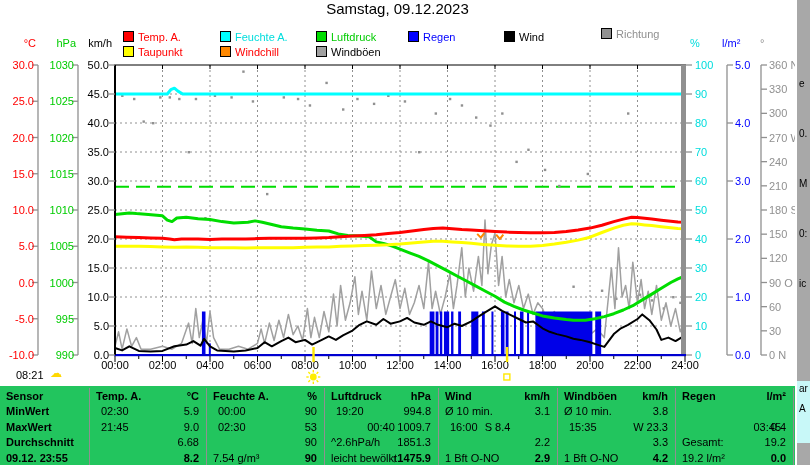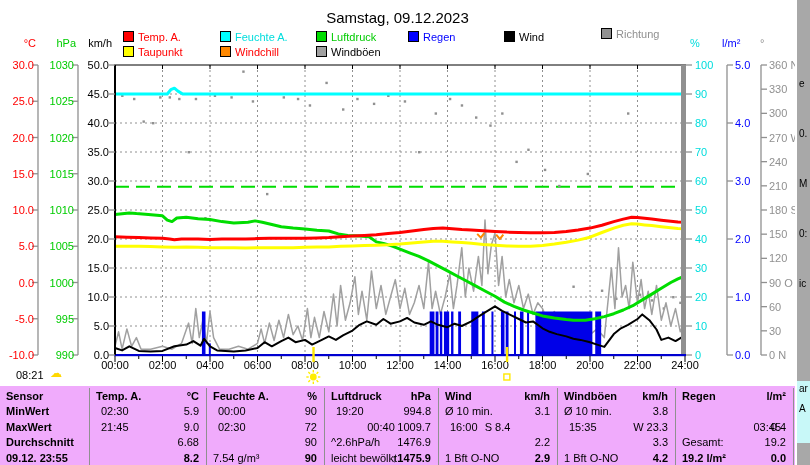--- a/index.html
+++ b/index.html
@@ -1,27 +1,27 @@
 <!DOCTYPE html>
 <html><head>
 <meta charset="utf-8">
 <style>
   html,body{margin:0;padding:0;width:810px;height:465px;overflow:hidden;background:#fff;
     font-family:"Liberation Sans",sans-serif;-webkit-font-smoothing:none;}
   #stage{position:relative;width:810px;height:465px;background:#fff;}
   .abs{position:absolute;}
-  #title{left:0;top:6;width:795px;text-align:center;font-size:15px;color:#000;margin-top:9px;}
+  #title{left:0;top:6;width:795px;text-align:center;font-size:15px;color:#000;}
   .unit{font-size:11px;top:37px;}
   .legend-item{font-size:11px;white-space:nowrap;}
   .legend-item .sw{display:inline-block;width:9px;height:9px;border:1px solid #000;
      vertical-align:-1px;margin-right:4px;}
   #chart{position:absolute;left:0;top:55px;}
   #sunrise-row{left:16px;top:369px;font-size:11px;color:#000;}
   #sunrise-cloud{left:50px;top:366px;font-size:12px;color:#ffd800;}
-  #stats{left:0;top:386px;width:795px;height:79px;background:#f0abfc;overflow:hidden;}
+  #stats{left:0;top:386px;width:795px;height:79px;background:#22c55e;overflow:hidden;}
   .tsep{position:absolute;top:2px;bottom:0;width:1px;background:#909090;}
   .tcell{position:absolute;font-size:11px;color:#000;white-space:nowrap;overflow:hidden;}
   .b{font-weight:bold;}
   #sliver{left:795px;top:0;width:15px;height:465px;background:#a8a8a8;border-left:2px solid #fff;}
   .frag{position:absolute;left:2px;font-size:10px;color:#000;}
   #sliver-cyan{position:absolute;left:0;top:381px;width:15px;height:62px;background:#c8f8f8;}
 </style>
 </head>
 <body>
 
@@ -357,32 +357,32 @@
       <div class="tcell" style="left: 96px; top: 19px; width: 103px; text-align: right;">5.9</div>
       <div class="tcell" style="left: 101px; top: 34.5px; width: 93px; text-align: left;">21:45</div>
       <div class="tcell" style="left: 96px; top: 34.5px; width: 103px; text-align: right;">9.0</div>
       <div class="tcell" style="left: 96px; top: 50px; width: 103px; text-align: right;">6.68</div>
       <div class="tcell b" style="left: 96px; top: 65.5px; width: 103px; text-align: right;">8.2</div>
       <div class="tcell b" style="left: 213px; top: 4px; width: 104px; text-align: left;">Feuchte A.</div>
       <div class="tcell b" style="left: 213px; top: 4px; width: 104px; text-align: right;">%</div>
       <div class="tcell" style="left: 218px; top: 19px; width: 94px; text-align: left;">00:00</div>
       <div class="tcell" style="left: 213px; top: 19px; width: 104px; text-align: right;">90</div>
       <div class="tcell" style="left: 218px; top: 34.5px; width: 94px; text-align: left;">02:30</div>
-      <div class="tcell" style="left: 213px; top: 34.5px; width: 104px; text-align: right;">72</div>
+      <div class="tcell" style="left: 213px; top: 34.5px; width: 104px; text-align: right;">53</div>
       <div class="tcell" style="left: 213px; top: 50px; width: 104px; text-align: right;">90</div>
       <div class="tcell" style="left: 213px; top: 65.5px; width: 80px; text-align: left;">7.54 g/m³</div>
       <div class="tcell b" style="left: 213px; top: 65.5px; width: 104px; text-align: right;">90</div>
       <div class="tcell b" style="left: 331px; top: 4px; width: 100px; text-align: left;">Luftdruck</div>
       <div class="tcell b" style="left: 331px; top: 4px; width: 100px; text-align: right;">hPa</div>
       <div class="tcell" style="left: 336px; top: 19px; width: 90px; text-align: left;">19:20</div>
       <div class="tcell" style="left: 331px; top: 19px; width: 100px; text-align: right;">994.8</div>
       <div class="tcell" style="left: 336px; top: 34.5px; width: 90px; text-align: center;">00:40</div>
       <div class="tcell" style="left: 331px; top: 34.5px; width: 100px; text-align: right;">1009.7</div>
       <div class="tcell" style="left: 331px; top: 50px; width: 76px; text-align: left;">^2.6hPa/h</div>
-      <div class="tcell" style="left: 331px; top: 50px; width: 100px; text-align: right;">1476.9</div>
+      <div class="tcell" style="left: 331px; top: 50px; width: 100px; text-align: right;">1851.3</div>
       <div class="tcell" style="left: 331px; top: 65.5px; width: 76px; text-align: left;">leicht bewölkt</div>
       <div class="tcell b" style="left: 331px; top: 65.5px; width: 100px; text-align: right;">↑1475.9</div>
       <div class="tcell b" style="left: 445px; top: 4px; width: 105px; text-align: left;">Wind</div>
       <div class="tcell b" style="left: 445px; top: 4px; width: 105px; text-align: right;">km/h</div>
       <div class="tcell" style="left: 445px; top: 19px; width: 81px; text-align: left;">Ø 10 min.</div>
       <div class="tcell" style="left: 445px; top: 19px; width: 105px; text-align: right;">3.1</div>
       <div class="tcell" style="left: 450px; top: 34.5px; width: 95px; text-align: left;">16:00</div>
       <div class="tcell" style="left: 445px; top: 34.5px; width: 105px; text-align: center;">S 8.4</div>
       <div class="tcell" style="left: 445px; top: 50px; width: 105px; text-align: right;">2.2</div>
       <div class="tcell" style="left: 445px; top: 65.5px; width: 81px; text-align: left;">1 Bft O-NO</div>
@@ -395,21 +395,21 @@
       <div class="tcell" style="left: 564px; top: 34.5px; width: 104px; text-align: right;">W 23.3</div>
       <div class="tcell" style="left: 564px; top: 50px; width: 104px; text-align: right;">3.3</div>
       <div class="tcell" style="left: 564px; top: 65.5px; width: 80px; text-align: left;">1 Bft O-NO</div>
       <div class="tcell b" style="left: 564px; top: 65.5px; width: 104px; text-align: right;">4.2</div>
       <div class="tcell b" style="left: 682px; top: 4px; width: 104px; text-align: left;">Regen</div>
       <div class="tcell b" style="left: 682px; top: 4px; width: 104px; text-align: right;">l/m²</div>
       <div class="tcell" style="left: 687px; top: 34.5px; width: 94px; text-align: right;">03:45</div>
       <div class="tcell" style="left: 682px; top: 34.5px; width: 104px; text-align: right;">0.4</div>
       <div class="tcell" style="left: 682px; top: 50px; width: 80px; text-align: left;">Gesamt:</div>
       <div class="tcell" style="left: 682px; top: 50px; width: 104px; text-align: right;">19.2</div>
-      <div class="tcell" style="left: 682px; top: 65.5px; width: 80px; text-align: left; font-weight: bold;">19.2 l/m²</div>
+      <div class="tcell" style="left: 682px; top: 65.5px; width: 80px; text-align: left;">19.2 l/m²</div>
       <div class="tcell b" style="left: 682px; top: 65.5px; width: 104px; text-align: right;">0.0</div>
     </div>
 
   <div id="sliver" class="abs">
     <div id="sliver-cyan">
         <div class="frag" style="top: 2px;">ar</div>
         <div class="frag" style="top: 22px;">A</div>
       </div>
   <div class="frag" style="top: 78px;">e</div>
       <div class="frag" style="top: 128px;">0.</div>

